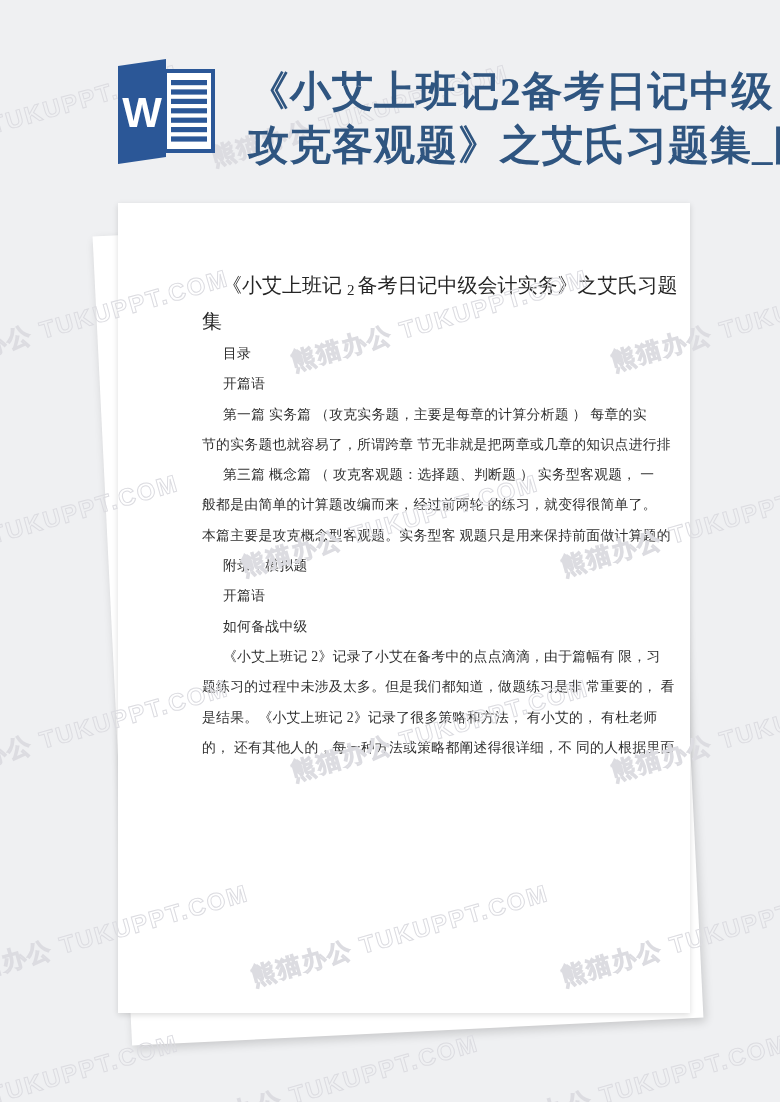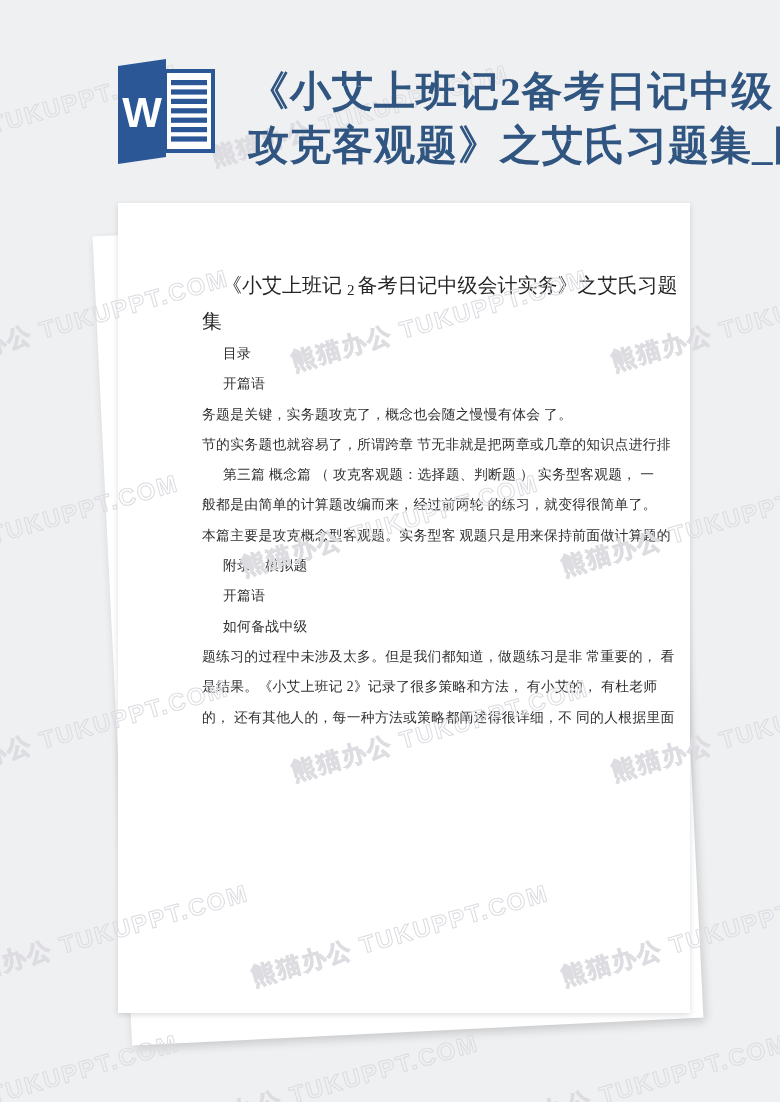--- a/index.html
+++ b/index.html
@@ -96,28 +96,29 @@
 
 <div class="page-main">
   <div class="doc-content">
     <div class="doc-title">
       <div class="t1"><span>《小艾上班记</span><span class="sub">2</span><span>备考日记中级会计实务》之艾氏习题</span></div>
       <div class="t2">集</div>
     </div>
     <div class="doc-body">
         <div class="line indent">目录</div>
         <div class="line indent">开篇语</div>
-        <div class="line">务题是关键，实务题攻克了，概念也会随之慢慢有体会 了。</div>
+        <div class="line indent">第一篇 实务篇 （攻克实务题，主要是每章的计算分析题 ）  每章的实</div>
         <div class="line">节的实务题也就容易了，所谓跨章 节无非就是把两章或几章的知识点进行排</div>
         <div class="line indent">第三篇 概念篇 （ 攻克客观题：选择题、判断题 ） 实务型客观题， 一</div>
         <div class="line">般都是由简单的计算题改编而来，经过前两轮 的练习，就变得很简单了。</div>
         <div class="line">本篇主要是攻克概念型客观题。实务型客 观题只是用来保持前面做计算题的</div>
         <div class="line indent">附录：模拟题</div>
         <div class="line indent">开篇语</div>
         <div class="line indent">如何备战中级</div>
+        <div class="line indent">《小艾上班记 2》记录了小艾在备考中的点点滴滴，由于篇幅有 限，习</div>
         <div class="line">题练习的过程中未涉及太多。但是我们都知道，做题练习是非 常重要的， 看</div>
         <div class="line">是结果。《小艾上班记 2》记录了很多策略和方法， 有小艾的，  有杜老师</div>
         <div class="line">的， 还有其他人的，每一种方法或策略都阐述得很详细，不 同的人根据里面</div>
       </div>
   </div>
 </div>
 
 <div class="header">
   <svg class="word-icon" viewBox="0 0 118 116" xmlns="http://www.w3.org/2000/svg">
 

